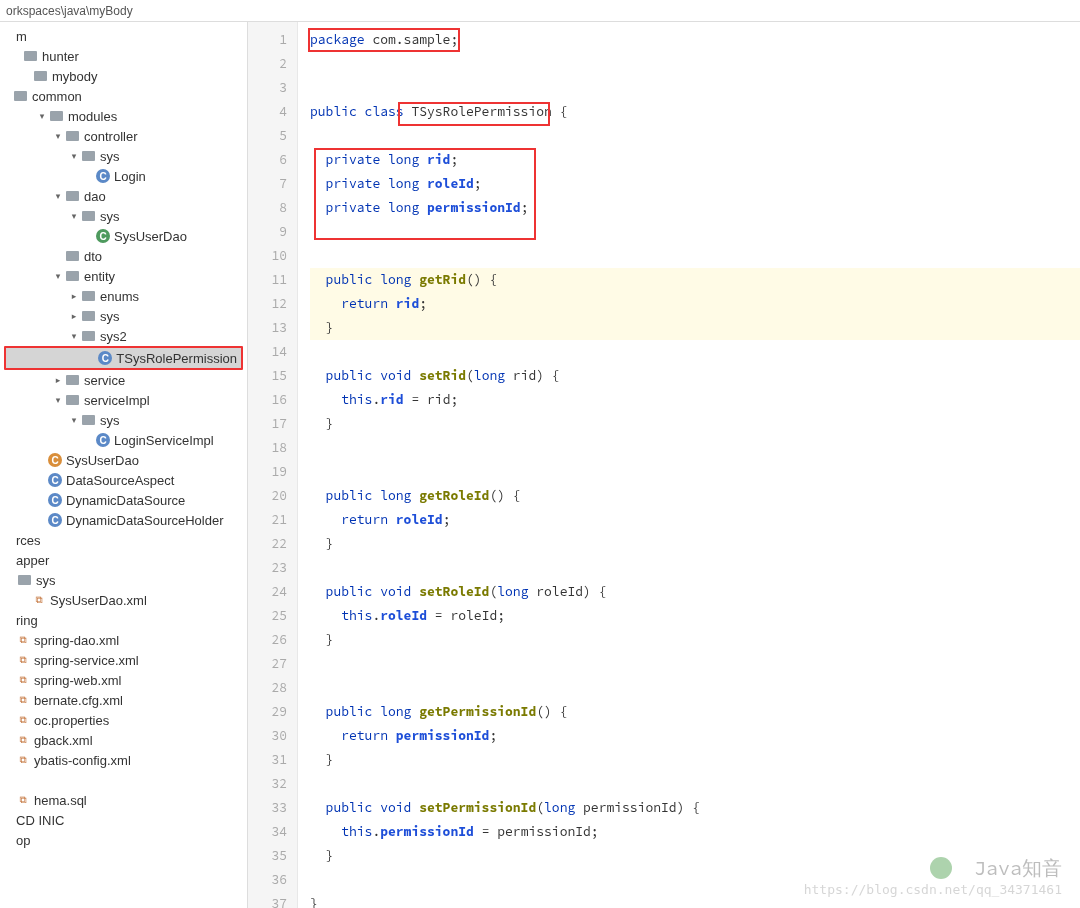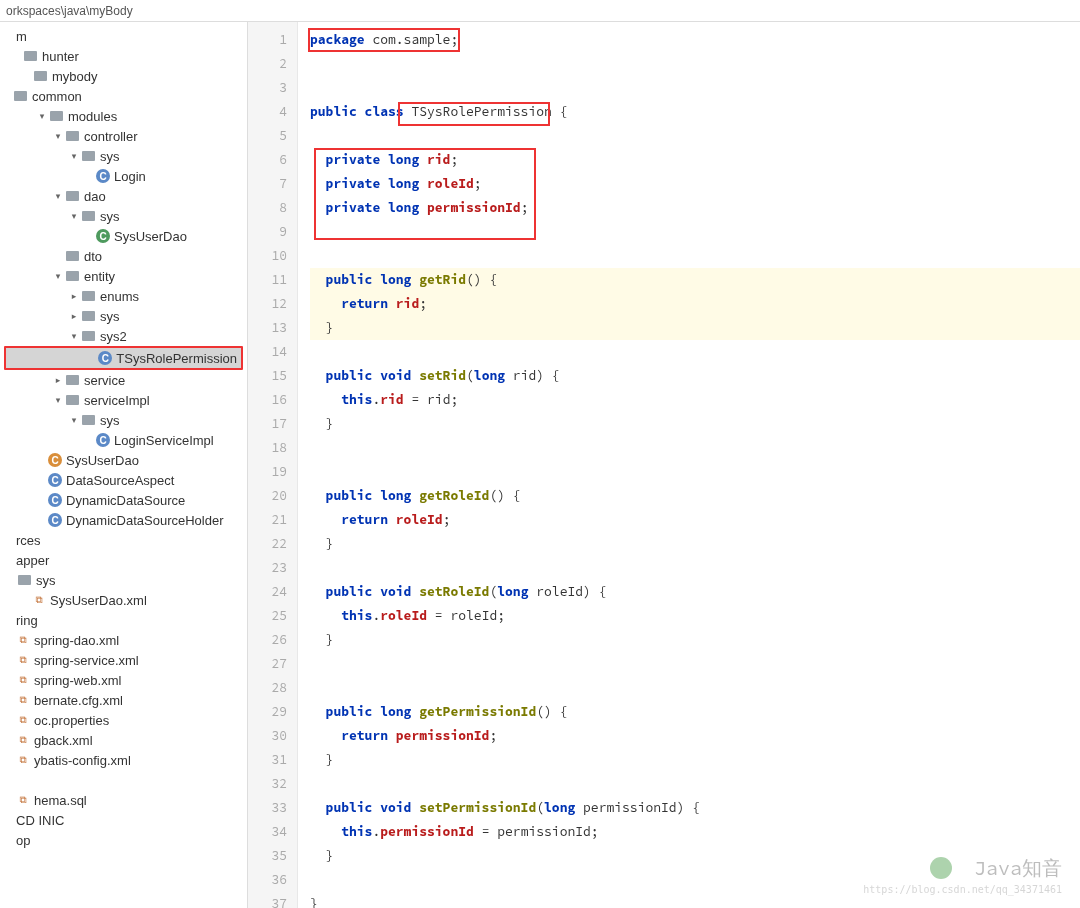--- a/index.html
+++ b/index.html
@@ -108,23 +108,23 @@
     user-select: none;
   }
   .gutter div { height: 24px; }
   .code {
     flex: 1;
     padding: 6px 0 0 12px;
     position: relative;
   }
   .code-line { height: 24px; white-space: pre; position: relative; }
   .code-line.hl { background: #fffbe6; }
-  .kw { color: #0033b3; font-weight: bold; }
+  .kw { color: #0033b3; font-weight: normal; }
   .mname { color: #7a7a00; font-weight: bold; }
-  .field { color: #b91c1c; font-weight: bold; }
+  .field { color: #1d4ed8; font-weight: bold; }
   .plain { color: #333; }
   .red-rect {
     position: absolute;
     border: 2px solid #e33;
     pointer-events: none;
   }
   .watermark {
     position: absolute;
     right: 18px;
     bottom: 28px;
@@ -133,21 +133,21 @@
     opacity: .55;
     display:flex;align-items:center;gap:22px;
     pointer-events:none;
   }
   .watermark .wx {
     width:22px;height:22px;border-radius:50%;
     background:#6aaf6a;
   }
   .watermark-url{
     position:absolute;right:18px;bottom:6px;
-    font-size:10px;color:#bbb;opacity:.6;
+    font-size:13px;color:#bbb;opacity:.6;
     font-family:Consolas,monospace;
     pointer-events:none;
   }
 </style>
 </head>
 <body>
 
 <div class="breadcrumb">orkspaces\java\myBody</div>
 
 <div class="main">

